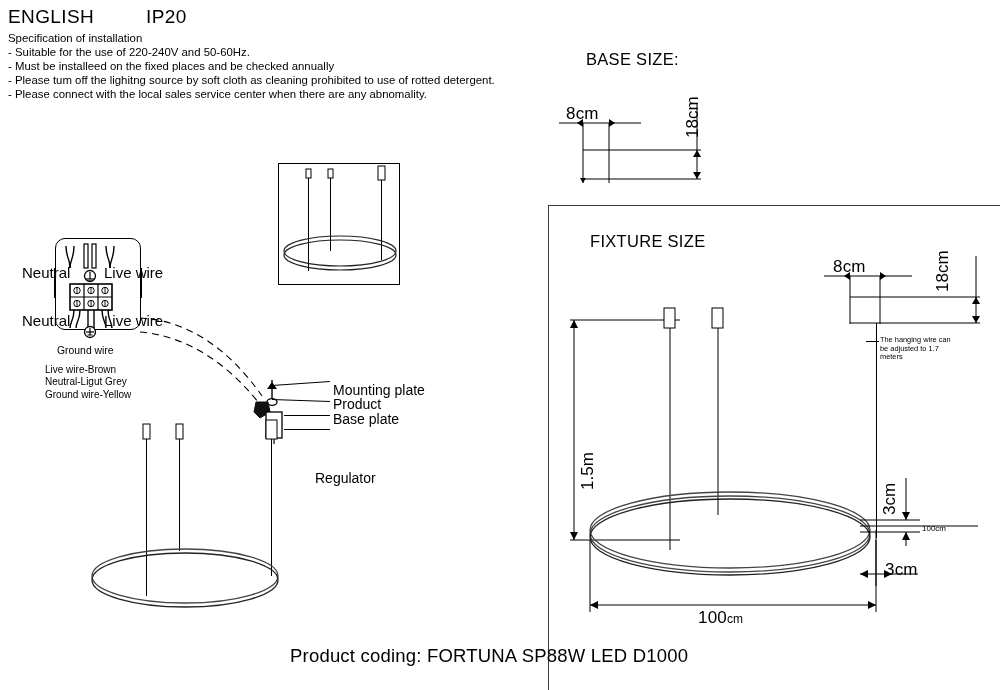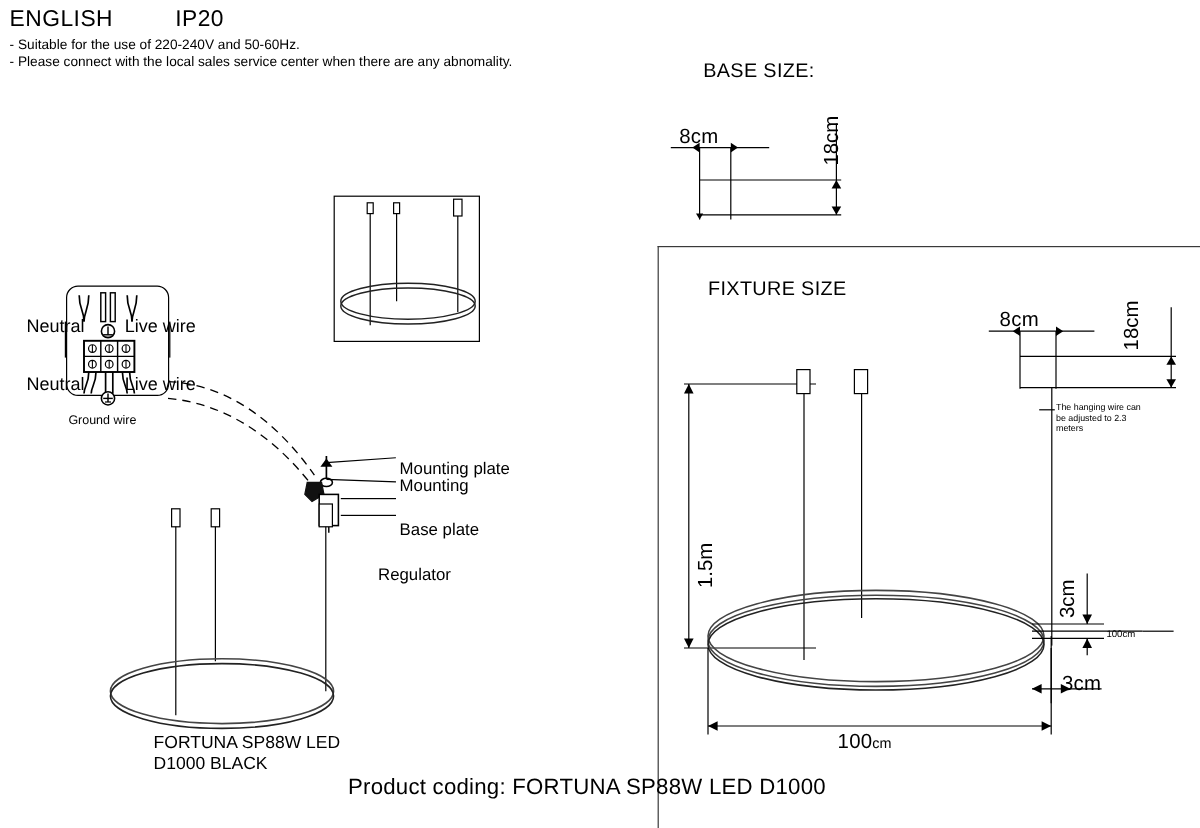--- a/index.html
+++ b/index.html
@@ -94,21 +94,24 @@
 </style>
 </head>
 <body>
 
 <div id="sheet">
 
   <div class="abs txt" id="hdr-english">ENGLISH</div>
   <div class="abs txt" id="hdr-ip20">IP20</div>
 
   <div class="abs" id="spec-block">
+    <div>Specification of installation</div>
     <div>- Suitable for the use of 220-240V and 50-60Hz.</div>
+    <div>- Must be installeed on the fixed places and be checked annually</div>
+    <div>- Please tum off the lighitng source by soft cloth as cleaning prohibited to use of rotted detergent.</div>
     <div>- Please connect with the local sales service center when there are any abnomality.</div>
   </div>
 
   <div class="abs rule" id="rule-base-top"></div>
   <div class="abs" id="rule-vert"></div>
 
   <div class="abs txt" id="base-size-title">BASE SIZE:</div>
 
   <div class="abs" style="left:555px; top:95px; width:160px; height:95px;">
     <svg width="160" height="95">
@@ -150,21 +153,21 @@
       <polygon points="156,71 152,64 160,64" fill="#000"></polygon>
     </svg>
   </div>
   <div class="abs txt dimtxt" style="left:833px; top:257px;">8cm</div>
   <div class="abs vert-dim" style="left:933px; top:292px;">18cm</div>
 
   <div class="abs ln-v" style="left:876px; top:323px; height:215px;"></div>
   <div class="abs callout-line" id="hang-note-lead"></div>
   <div class="abs" id="hang-note">
     <div>The hanging wire can</div>
-    <div>be adjusted to 2.3</div>
+    <div>be adjusted to 1.7</div>
     <div>meters</div>
   </div>
 
   <div class="abs" style="left:560px; top:300px; width:330px; height:330px;">
     <svg width="330" height="330">
 
       <line x1="10" y1="20" x2="120" y2="20" stroke="#000" stroke-width="1"></line>
 
       <line x1="14" y1="20" x2="14" y2="240" stroke="#000" stroke-width="1"></line>
       <polygon points="14,20 10,28 18,28" fill="#000"></polygon>
@@ -270,20 +273,25 @@
 
   <div class="abs ln-v" style="left:54px; top:268px; height:30px;"></div>
   <div class="abs ln-v" style="left:141px; top:268px; height:30px;"></div>
 
   <div class="abs txt wlabel" style="left:22px; top:264px;">Neutral</div>
   <div class="abs txt wlabel" style="left:104px; top:264px;">Live wire</div>
   <div class="abs txt wlabel" style="left:22px; top:312px;">Neutral</div>
   <div class="abs txt wlabel" style="left:104px; top:312px;">Live wire</div>
   <div class="abs txt" id="ground-wire-label">Ground wire</div>
 
+  <div class="abs" id="wire-legend">
+    <div>Live wire-Brown</div>
+    <div>Neutral-Ligut Grey</div>
+    <div>Ground wire-Yellow</div>
+  </div>
 
   <div class="abs" style="left:138px; top:310px; width:130px; height:100px;">
     <svg width="130" height="100">
       <path d="M2,8 C50,10 92,40 124,86" fill="none" stroke="#000" stroke-width="1.1" stroke-dasharray="7,5"></path>
       <path d="M2,22 C48,26 88,52 120,92" fill="none" stroke="#000" stroke-width="1.1" stroke-dasharray="7,5"></path>
     </svg>
   </div>
 
   <div class="abs" style="left:250px; top:378px; width:70px; height:66px;">
     <svg width="70" height="66">
@@ -299,22 +307,22 @@
       <line x1="24" y1="60" x2="24" y2="66" stroke="#000" stroke-width="1.2"></line>
     </svg>
   </div>
 
   <div class="abs callout-line" style="left:272px; top:385px; width:58px; transform:rotate(-4deg); transform-origin:left center;"></div>
   <div class="abs callout-line" style="left:272px; top:399px; width:58px; transform:rotate(2deg); transform-origin:left center;"></div>
   <div class="abs callout-line" style="left:284px; top:415px; width:46px;"></div>
   <div class="abs callout-line" style="left:284px; top:429px; width:46px;"></div>
 
   <div class="abs txt callout-label" style="left:333px; top:382px;">Mounting plate</div>
-  <div class="abs txt callout-label" style="left:333px; top:396px;">Mounting</div>
-  <div class="abs txt callout-label" style="left:333px; top:411px;margin-top:22px;">Base plate</div>
+  <div class="abs txt callout-label" style="left:333px; top:396px;">Product</div>
+  <div class="abs txt callout-label" style="left:333px; top:411px;">Base plate</div>
   <div class="abs txt callout-label" style="left:315px; top:425px;margin-top:45px;">Regulator</div>
 
   <div class="abs" id="inset-frame"></div>
   <div class="abs" style="left:278px; top:163px; width:122px; height:122px;">
     <svg width="122" height="122">
       <rect x="28" y="6" width="5" height="9" fill="#fff" stroke="#000" stroke-width="1"></rect>
       <line x1="30.5" y1="15" x2="30.5" y2="108" stroke="#000" stroke-width="1"></line>
       <rect x="50" y="6" width="5" height="9" fill="#fff" stroke="#000" stroke-width="1"></rect>
       <line x1="52.5" y1="15" x2="52.5" y2="88" stroke="#000" stroke-width="1"></line>
       <rect x="100" y="3" width="7" height="14" fill="#fff" stroke="#000" stroke-width="1"></rect>
@@ -330,20 +338,16 @@
       <line x1="84.5" y1="21" x2="84.5" y2="178" stroke="#000" stroke-width="1"></line>
       <rect x="114" y="6" width="7" height="15" fill="#fff" stroke="#000" stroke-width="1"></rect>
       <line x1="117.5" y1="21" x2="117.5" y2="133" stroke="#000" stroke-width="1"></line>
       <rect x="204" y="2" width="11" height="19" fill="#fff" stroke="#000" stroke-width="1"></rect>
       <line x1="209.5" y1="21" x2="209.5" y2="158" stroke="#000" stroke-width="1"></line>
       <ellipse cx="123" cy="158" rx="93" ry="27" fill="none" stroke="#444" stroke-width="1.3"></ellipse>
       <ellipse cx="123" cy="162" rx="93" ry="27" fill="none" stroke="#222" stroke-width="1.3"></ellipse>
     </svg>
   </div>
 
-  <div class="abs" id="fixture-name-left">
-    <div>FORTUNA SP88W LED</div>
-    <div>D1000 BLACK</div>
-  </div>
 
   <div class="abs txt" id="product-coding">Product coding: FORTUNA SP88W LED D1000</div>
 
 </div>
 
 </body></html>

